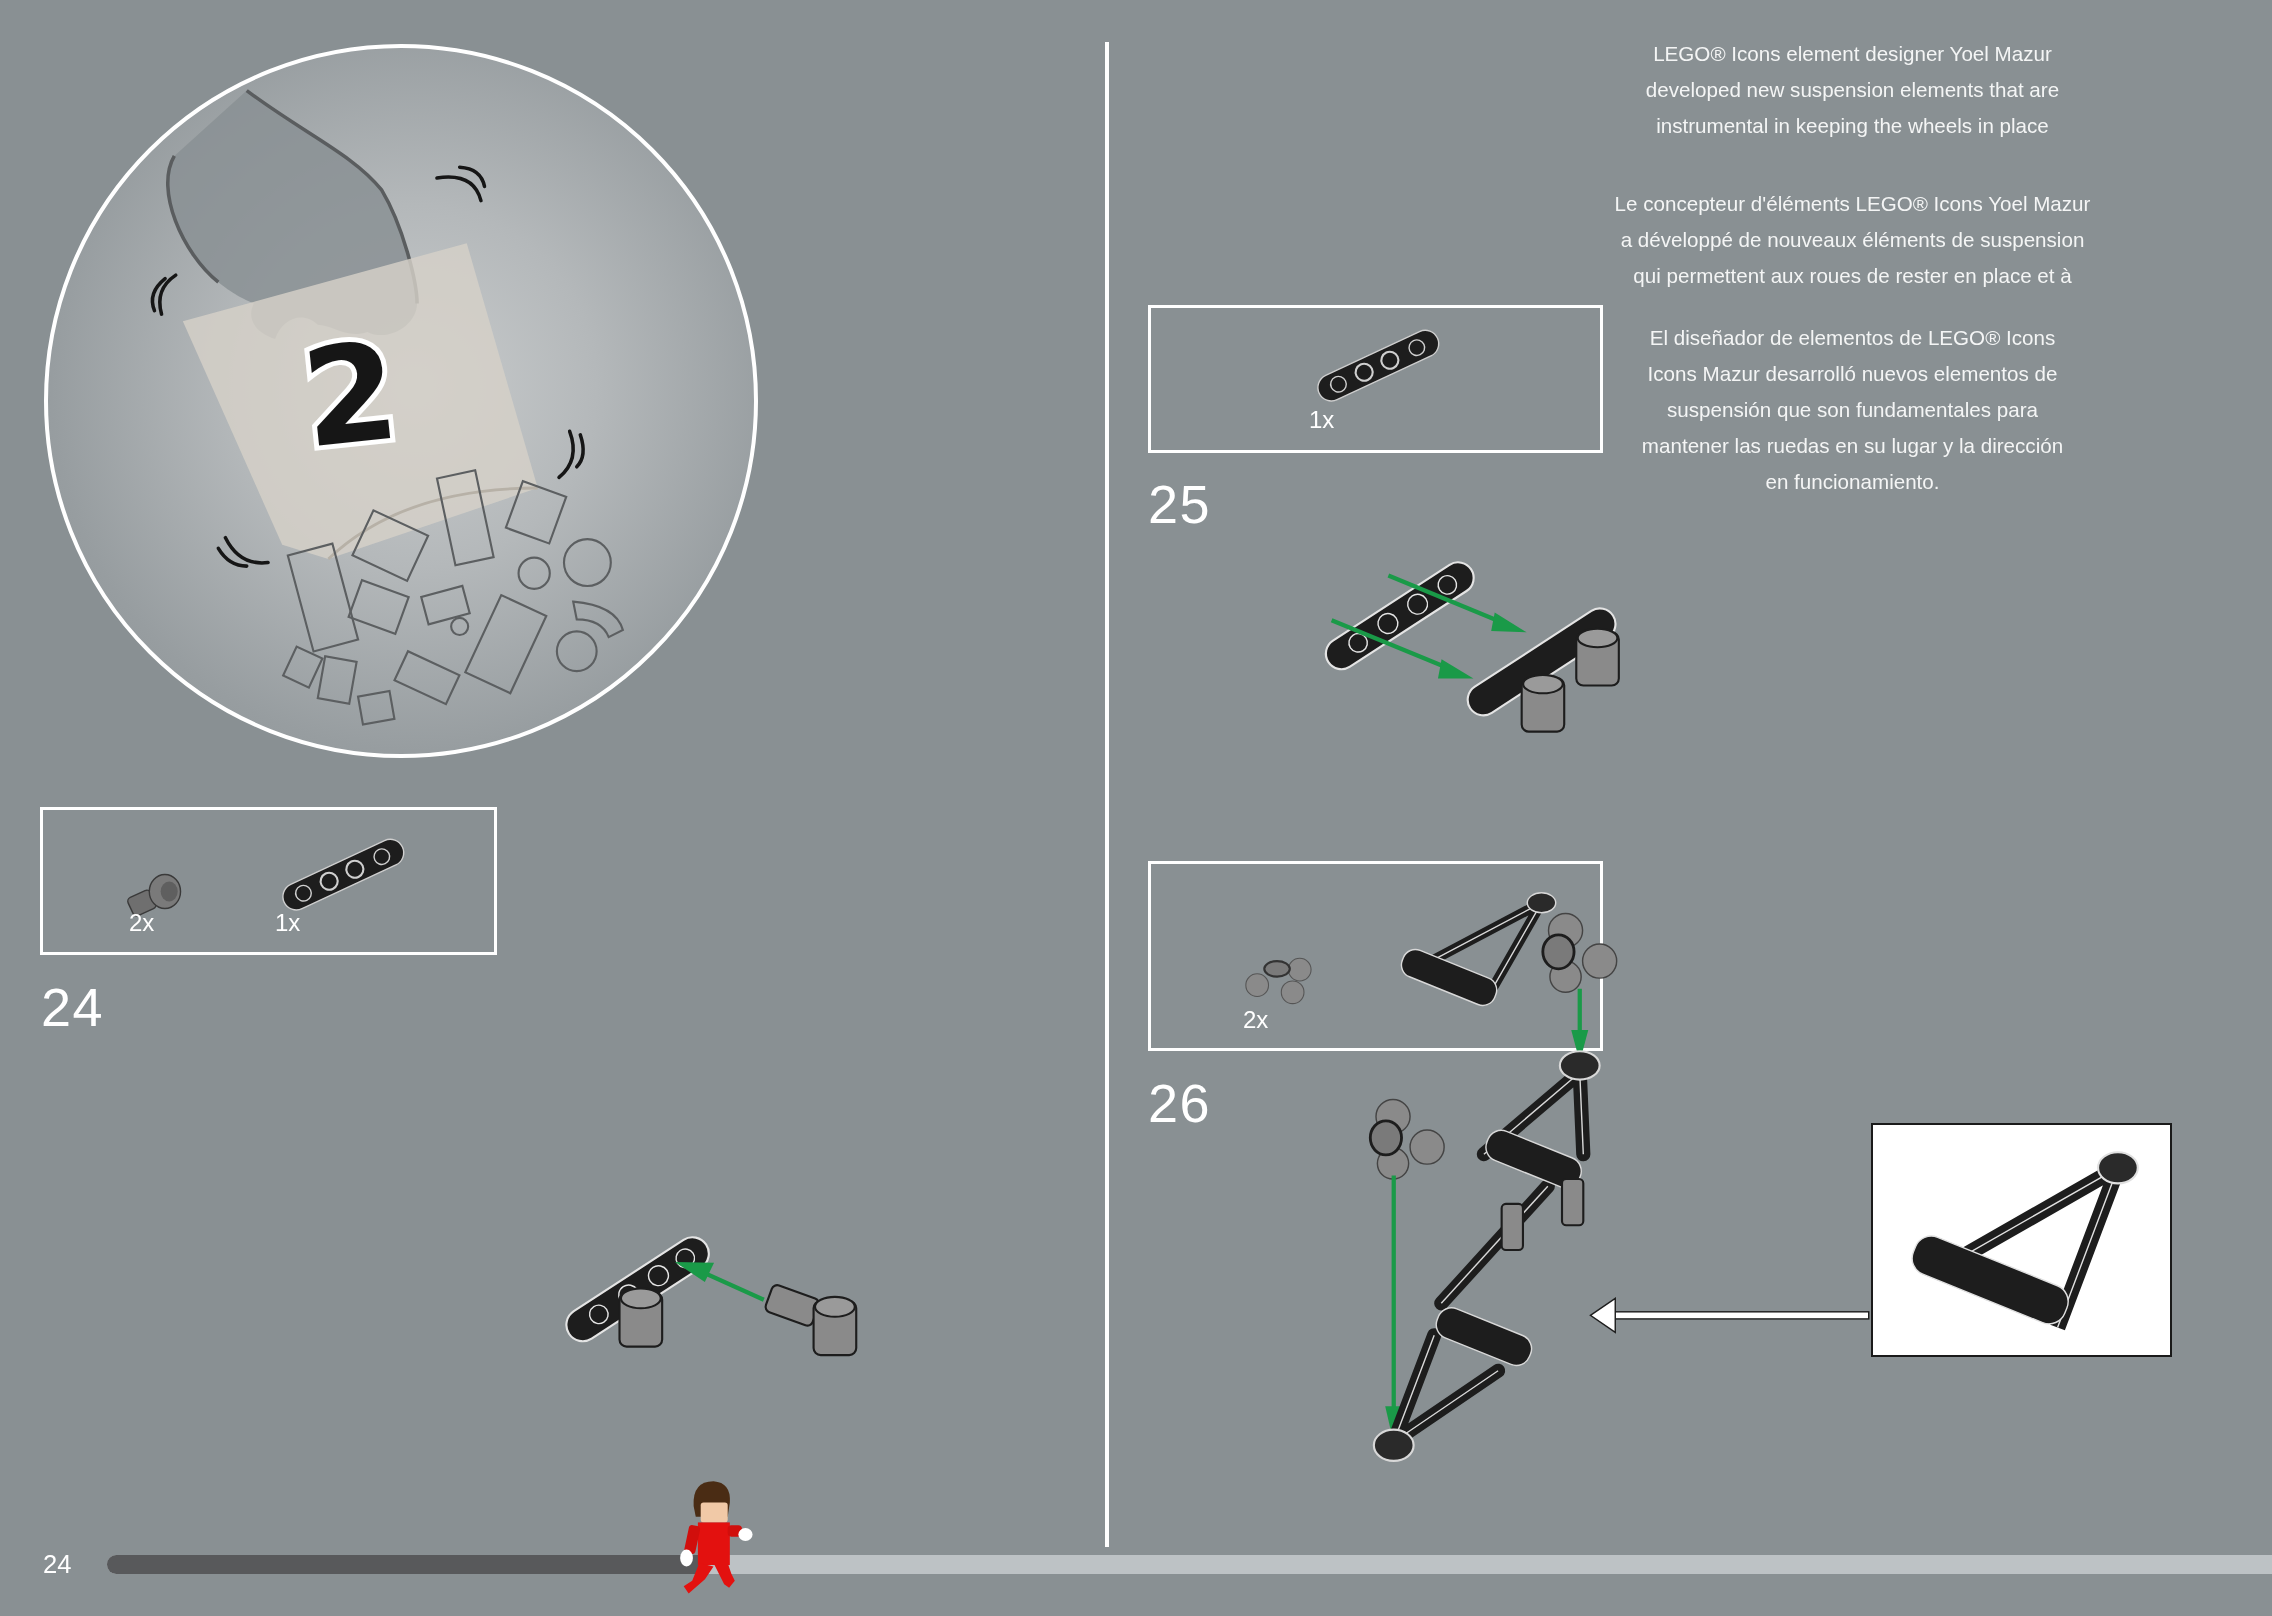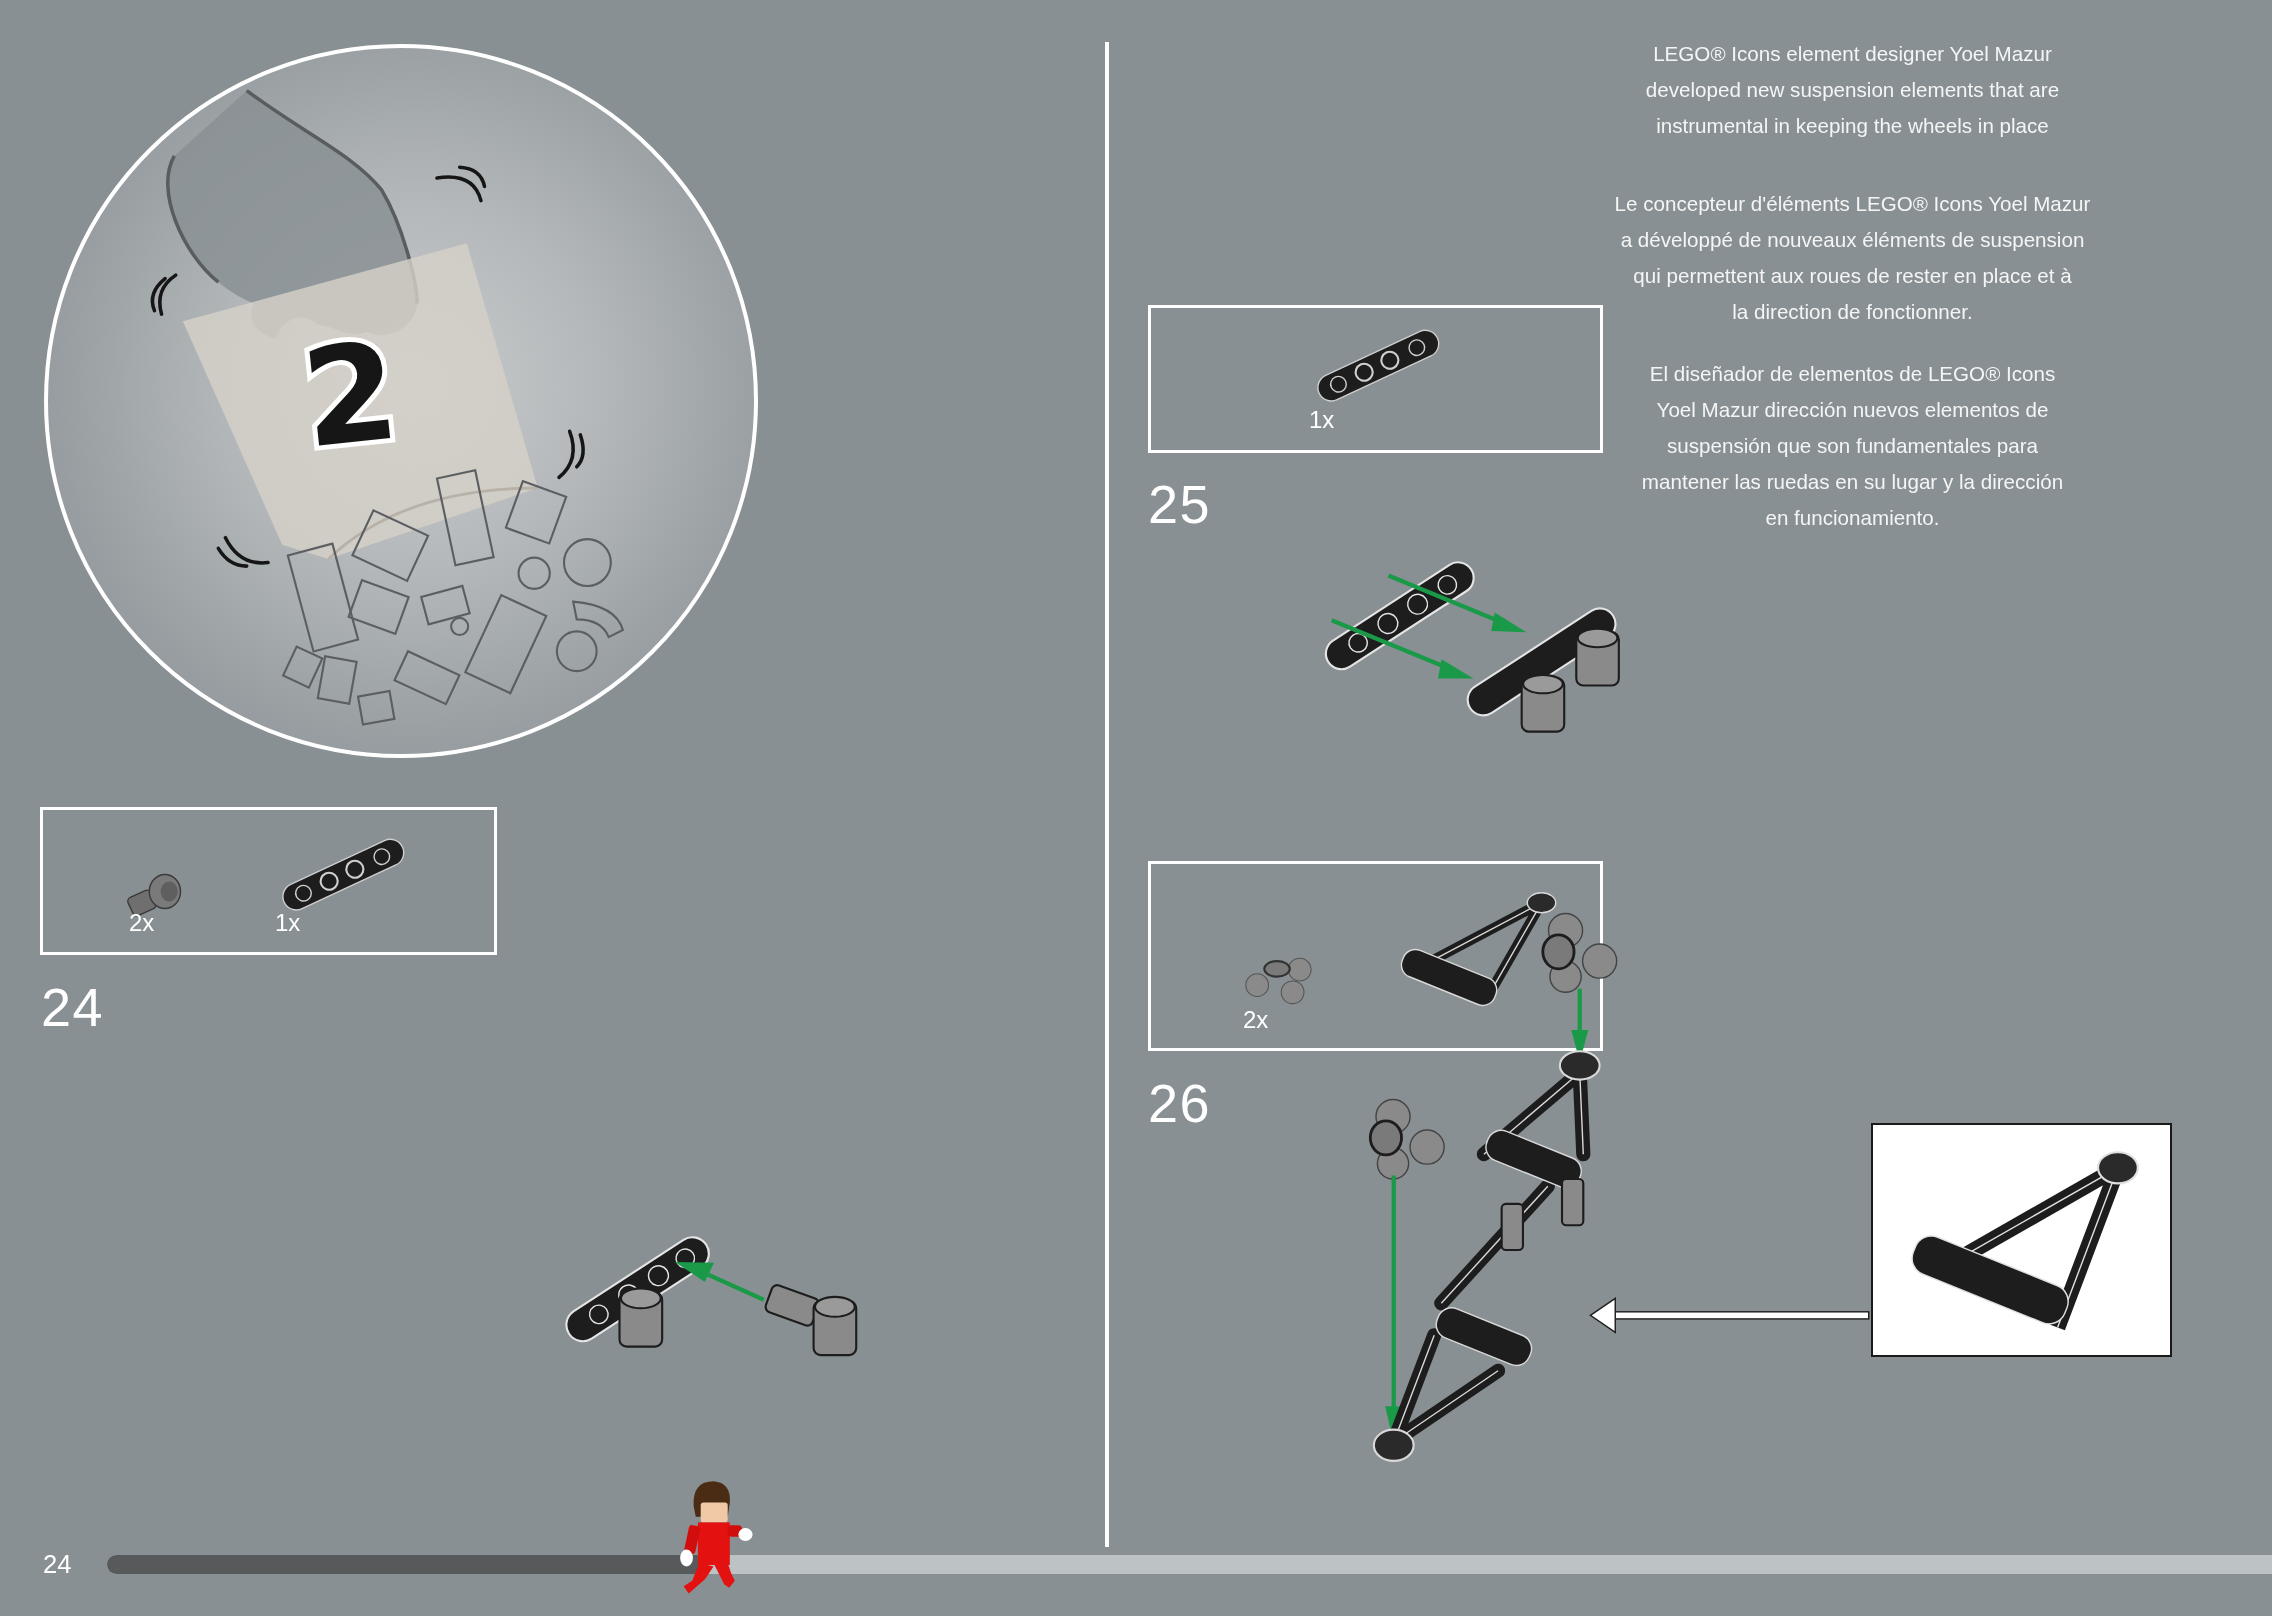--- a/index.html
+++ b/index.html
@@ -125,23 +125,22 @@
 
 <div class="abs divider"></div>
 
 <div class="abs info-text" style="top:36px">
   <p>LEGO® Icons element designer Yoel Mazur</p>
   <p>developed new suspension elements that are</p>
   <p>instrumental in keeping the wheels in place</p>
   <p style="margin-top:42px">Le concepteur d'éléments LEGO® Icons Yoel Mazur</p>
   <p>a développé de nouveaux éléments de suspension</p>
   <p>qui permettent aux roues de rester en place et à</p>
-  <p>la direction de fonctionner.</p>
   <p style="margin-top:25.6px">El diseñador de elementos de LEGO® Icons</p>
-  <p>Yoel Mazur dirección nuevos elementos de</p>
+  <p>Icons Mazur desarrolló nuevos elementos de</p>
   <p>suspensión que son fundamentales para</p>
   <p>mantener las ruedas en su lugar y la dirección</p>
   <p>en funcionamiento.</p>
 </div>
 
 <div class="abs parts-box" style="left:1148px;top:305px;width:455px;height:148px">
   <svg width="142" height="78" style="left:156px;top:18px" viewBox="0 0 200 110">
     <g transform="rotate(-25 100 55)">
       <rect x="8" y="37" width="184" height="38" rx="19" fill="#1d1d1d" stroke="#cfcfcf" stroke-width="2"></rect>
       <circle cx="38" cy="56" r="11" fill="none" stroke="#cfcfcf" stroke-width="2"></circle>

